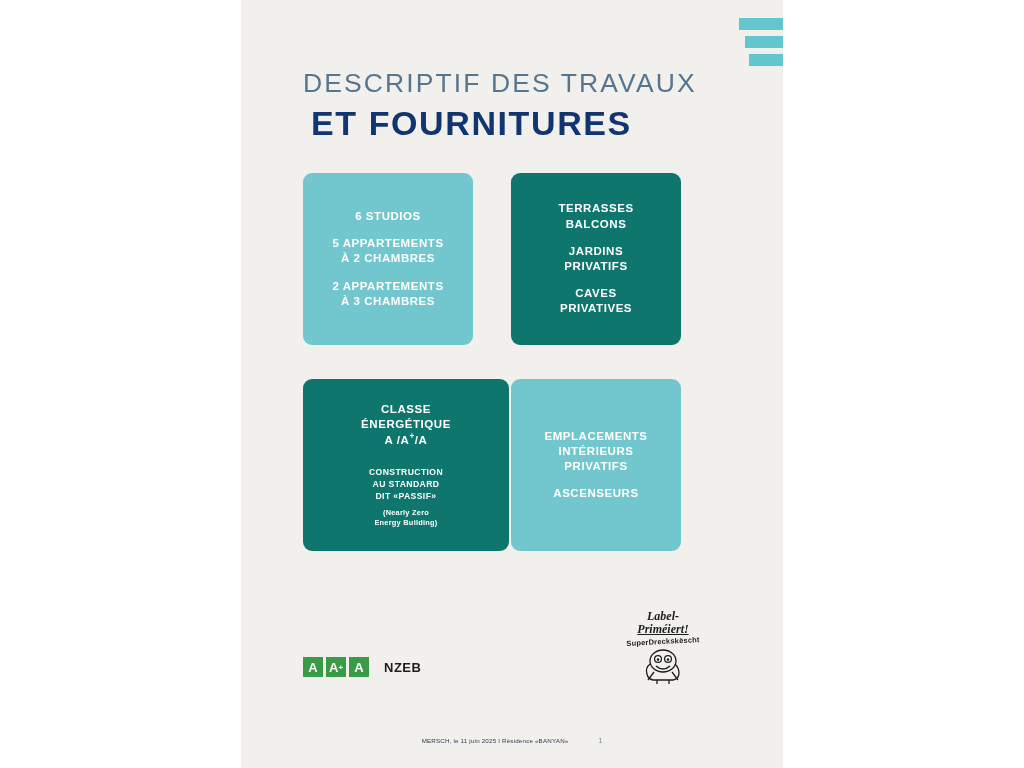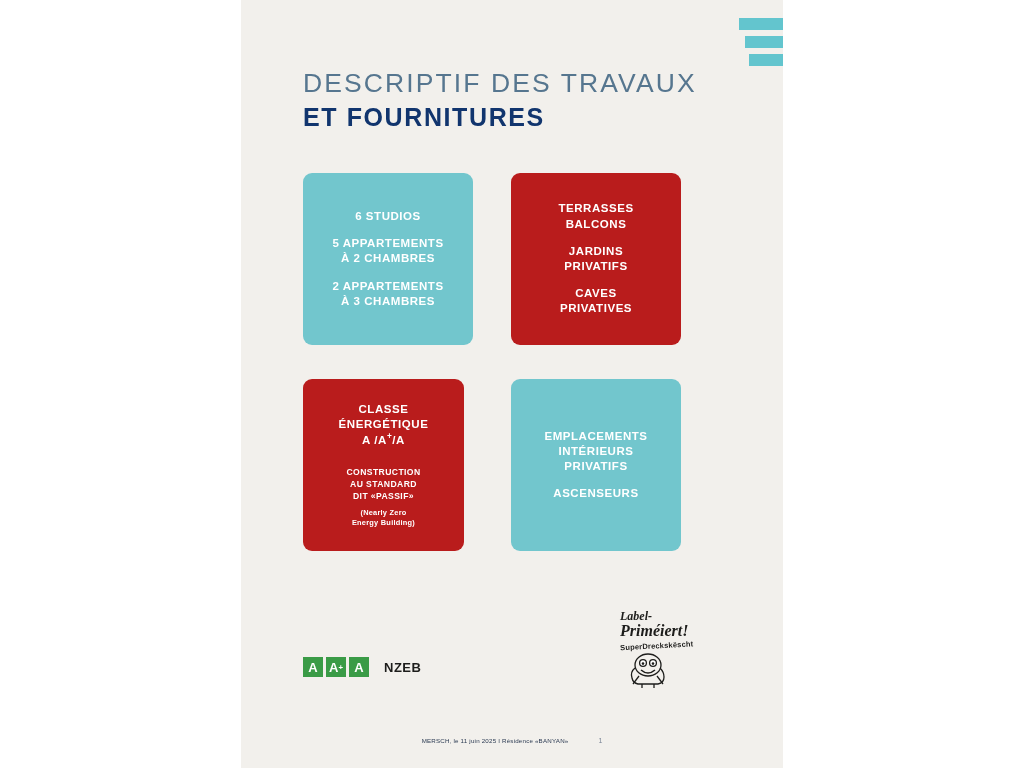--- a/index.html
+++ b/index.html
@@ -48,52 +48,53 @@
   }
   .title-line1 {
     font-size: 26.5px;
     letter-spacing: 2.1px;
     color: #56768f;
     font-weight: 400;
     line-height: 1.18;
     white-space: nowrap;
   }
   .title-line2 {
-    font-size: 25px;
+    font-size: 34px;
     letter-spacing: 1.6px;
     color: #11356e;
     font-weight: 700;
     line-height: 1.25;
     margin-top: 3px;
     white-space: nowrap;
+    margin-left: 8px;
   }
 
   .boxes {
     position: absolute;
     left: 62px;
     top: 173px;
     width: 440px;
   }
   .box {
     position: absolute;
     box-sizing: border-box;
     display: flex;
     flex-direction: column;
     align-items: center;
     justify-content: center;
     text-align: center;
     color: #ffffff;
     border-radius: 9px;
   }
   .box.teal { background: #72c6cd; }
-  .box.navy { background: #b91c1c; }
+  .box.navy { background: #0f766e; }
 
   .box-1 { left: 0px;   top: 0px;   width: 170px; height: 172px; }
   .box-2 { left: 208px; top: 0px;   width: 170px; height: 172px; }
-  .box-3 { left: 0px;   top: 206px; width: 161px; height: 172px; }
+  .box-3 { left: 0px;   top: 206px; width: 206px; height: 172px; }
   .box-4 { left: 208px; top: 206px; width: 170px; height: 172px; }
 
   .b-line {
     font-size: 11.5px;
     font-weight: 700;
     letter-spacing: 0.55px;
     line-height: 1.32;
   }
   .b-group { margin: 6px 0; }
   .b-group:first-child { margin-top: 0; }
@@ -146,36 +147,37 @@
     letter-spacing: 0.5px;
   }
 
   
   .stamp {
     position: absolute;
     left: 379px;
     top: 610px;
     width: 86px;
     height: 84px;
-    text-align: left;
+    text-align: center;
     color: #1d1d1b;
   }
   .stamp-l1 {
     font-family: "Liberation Serif", serif;
     font-style: italic;
     font-weight: 700;
     font-size: 12px;
     line-height: 1.05;
   }
   .stamp-l2 {
     font-family: "Liberation Serif", serif;
     font-style: italic;
     font-weight: 700;
-    font-size: 16px;
+    font-size: 12px;
     line-height: 1.05;
+    text-decoration: underline;
   }
   .stamp-arc {
     font-size: 7.5px;
     font-weight: 700;
     letter-spacing: 0.2px;
     margin-top: 2px;
     transform: rotate(-3deg);
   }
   .stamp-mascot { margin-top: -1px; }
 

